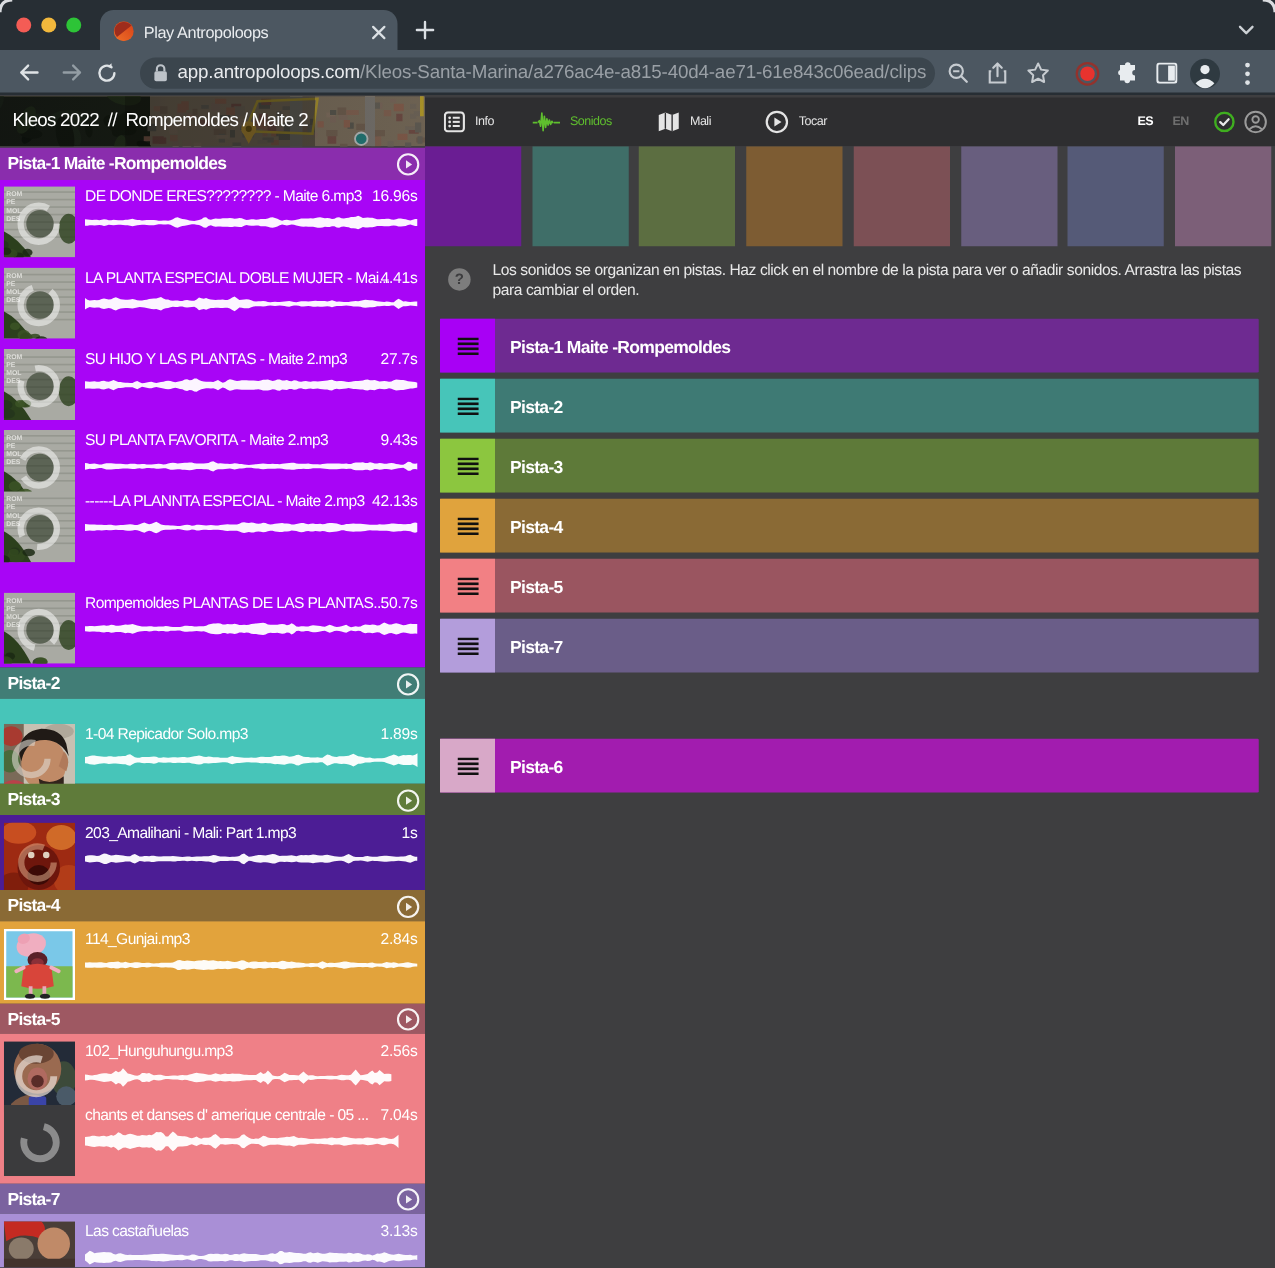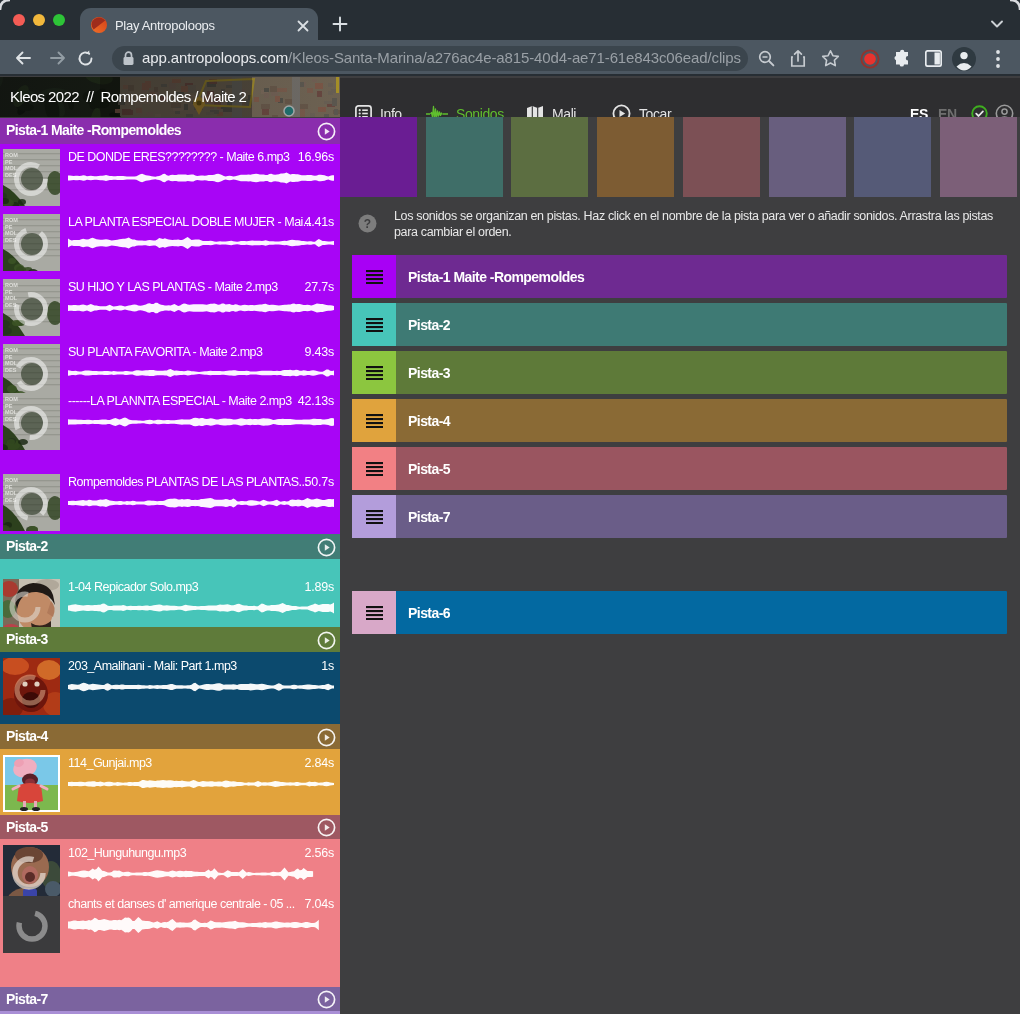--- a/index.html
+++ b/index.html
@@ -9,21 +9,21 @@
 
 #strip { position:absolute; left:0; top:0; width:1020px; height:40px; background:#272e34; }
 #tab { position:absolute; left:80px; top:8px; width:238px; height:32px; background:#4c5761; border-radius:11px 11px 0 0; }
 #toolbar { position:absolute; left:0; top:40px; width:1020px; height:36px; background:#4c5761; border-bottom:2px solid #272e34;}
 #pill { position:absolute; left:112px; top:46px; width:636px; height:25px; border-radius:13px; background:#3b454d; }
 .tl { position:absolute; top:14px; width:12px; height:12px; border-radius:50%; }
 
 
 #appnav { position:absolute; left:340px; top:78px; width:680px; height:39px; background:#2e2e30; }
 #apphead-photo { position:absolute; left:0; top:77px; width:340px; height:40px; }
-.navitem { position:absolute; top:16px; height:39px; display:flex; align-items:center; gap:8px; color:#e4e4e4; font-size:14px; letter-spacing:-0.4px; }
+.navitem { position:absolute; top:0; height:39px; display:flex; align-items:center; gap:8px; color:#e4e4e4; font-size:10px; letter-spacing:-0.4px; }
 
 
 #sidebar { position:absolute; left:0; top:118px; width:340px; height:896px; overflow:hidden; }
 .shead { position:relative; color:#fff; font-size:14px; font-weight:700; letter-spacing:-0.6px; line-height:25px; padding-left:6px; }
 .shead .pl { position:absolute; right:4.5px; top:50%; margin-top:-9px; }
 .sbody { position:relative; }
 .clip { position:absolute; left:0; width:340px; height:65px; }
 .clip .th { position:absolute; left:3px; top:4px; width:57px; height:57px; overflow:hidden; }
 .clip .ct { position:absolute; left:68px; top:5px; color:#fff; font-size:12.5px; letter-spacing:-0.5px; white-space:nowrap; }
 .clip .cd { position:absolute; right:6px; top:5px; color:#fff; font-size:12.5px; letter-spacing:-0.2px; }
@@ -595,21 +595,21 @@
         </div>
       </div>
     </div>
     <div class="sec">
       <div class="shead" style="background:#5f7b3a;height:25px">Pista-3<span class="pl">
           <svg width="19" height="19" viewBox="0 0 19 19">
             <circle cx="9.5" cy="9.5" r="8.1" fill="none" stroke="#fff" stroke-opacity="0.92" stroke-width="1.7"></circle>
             <path d="M7.8,6.2 L12.7,9.5 L7.8,12.8 Z" fill="#fff" fill-opacity="0.88"></path>
           </svg>
         </span></div>
-      <div class="sbody" style="background:#0c4a6e;height:72px">
+      <div class="sbody" style="background:#4c1d95;height:60px">
         <div class="clip" style="top:2px">
           <div class="th">
             <svg width="57" height="57" viewBox="0 0 57 57">
               <rect width="57" height="57" fill="#9e2a12"></rect>
               <ellipse cx="12" cy="8" rx="14" ry="9" fill="#c84e20"></ellipse>
               <ellipse cx="46" cy="12" rx="12" ry="10" fill="#d06a28"></ellipse>
               <ellipse cx="52" cy="46" rx="12" ry="12" fill="#b23c18"></ellipse>
               <ellipse cx="8" cy="50" rx="12" ry="10" fill="#801e0c"></ellipse>
               <ellipse cx="28" cy="36" rx="17" ry="18" fill="#6e160c"></ellipse>
               <ellipse cx="28" cy="42" rx="9" ry="8" fill="#3c0a06"></ellipse>
@@ -664,21 +664,21 @@
         </div>
       </div>
     </div>
     <div class="sec">
       <div class="shead" style="background:#9e5862;height:24px">Pista-5<span class="pl">
           <svg width="19" height="19" viewBox="0 0 19 19">
             <circle cx="9.5" cy="9.5" r="8.1" fill="none" stroke="#fff" stroke-opacity="0.92" stroke-width="1.7"></circle>
             <path d="M7.8,6.2 L12.7,9.5 L7.8,12.8 Z" fill="#fff" fill-opacity="0.88"></path>
           </svg>
         </span></div>
-      <div class="sbody" style="background:#ef8087;height:148px">
+      <div class="sbody" style="background:#ef8087;height:120px">
         <div class="clip" style="top:2px">
           <div class="th">
             <svg width="57" height="57" viewBox="0 0 57 57">
               <rect width="57" height="57" fill="#232b38"></rect>
               <ellipse cx="48" cy="30" rx="10" ry="14" fill="#3c4a3a"></ellipse>
               <ellipse cx="50" cy="44" rx="8" ry="8" fill="#4a5a68"></ellipse>
               <ellipse cx="27" cy="22" rx="19" ry="20" fill="#9a6a50"></ellipse>
               <ellipse cx="26" cy="10" rx="14" ry="8" fill="#6a4534"></ellipse>
               <ellipse cx="27" cy="30" rx="8" ry="9" fill="#b06a60"></ellipse>
               <ellipse cx="27" cy="32" rx="5" ry="5" fill="#5a2c28"></ellipse>
@@ -817,21 +817,21 @@
       <div class="handle" style="background:#b39ddb">
         <svg width="17" height="14" viewBox="0 0 17 14">
           <rect x="0" y="0" width="17" height="2.1" fill="#111"></rect>
           <rect x="0" y="4" width="17" height="2.1" fill="#111"></rect>
           <rect x="0" y="8" width="17" height="2.1" fill="#111"></rect>
           <rect x="0" y="12" width="17" height="2.1" fill="#111"></rect>
         </svg>
       </div>
       <span class="bt">Pista-7</span>
     </div>
-    <div class="bar" style="top:474px;background:#0369a1">
+    <div class="bar" style="top:474px;background:#a21caf">
       <div class="handle" style="background:#d8a8c8">
         <svg width="17" height="14" viewBox="0 0 17 14">
           <rect x="0" y="0" width="17" height="2.1" fill="#111"></rect>
           <rect x="0" y="4" width="17" height="2.1" fill="#111"></rect>
           <rect x="0" y="8" width="17" height="2.1" fill="#111"></rect>
           <rect x="0" y="12" width="17" height="2.1" fill="#111"></rect>
         </svg>
       </div>
       <span class="bt">Pista-6</span>
     </div>

